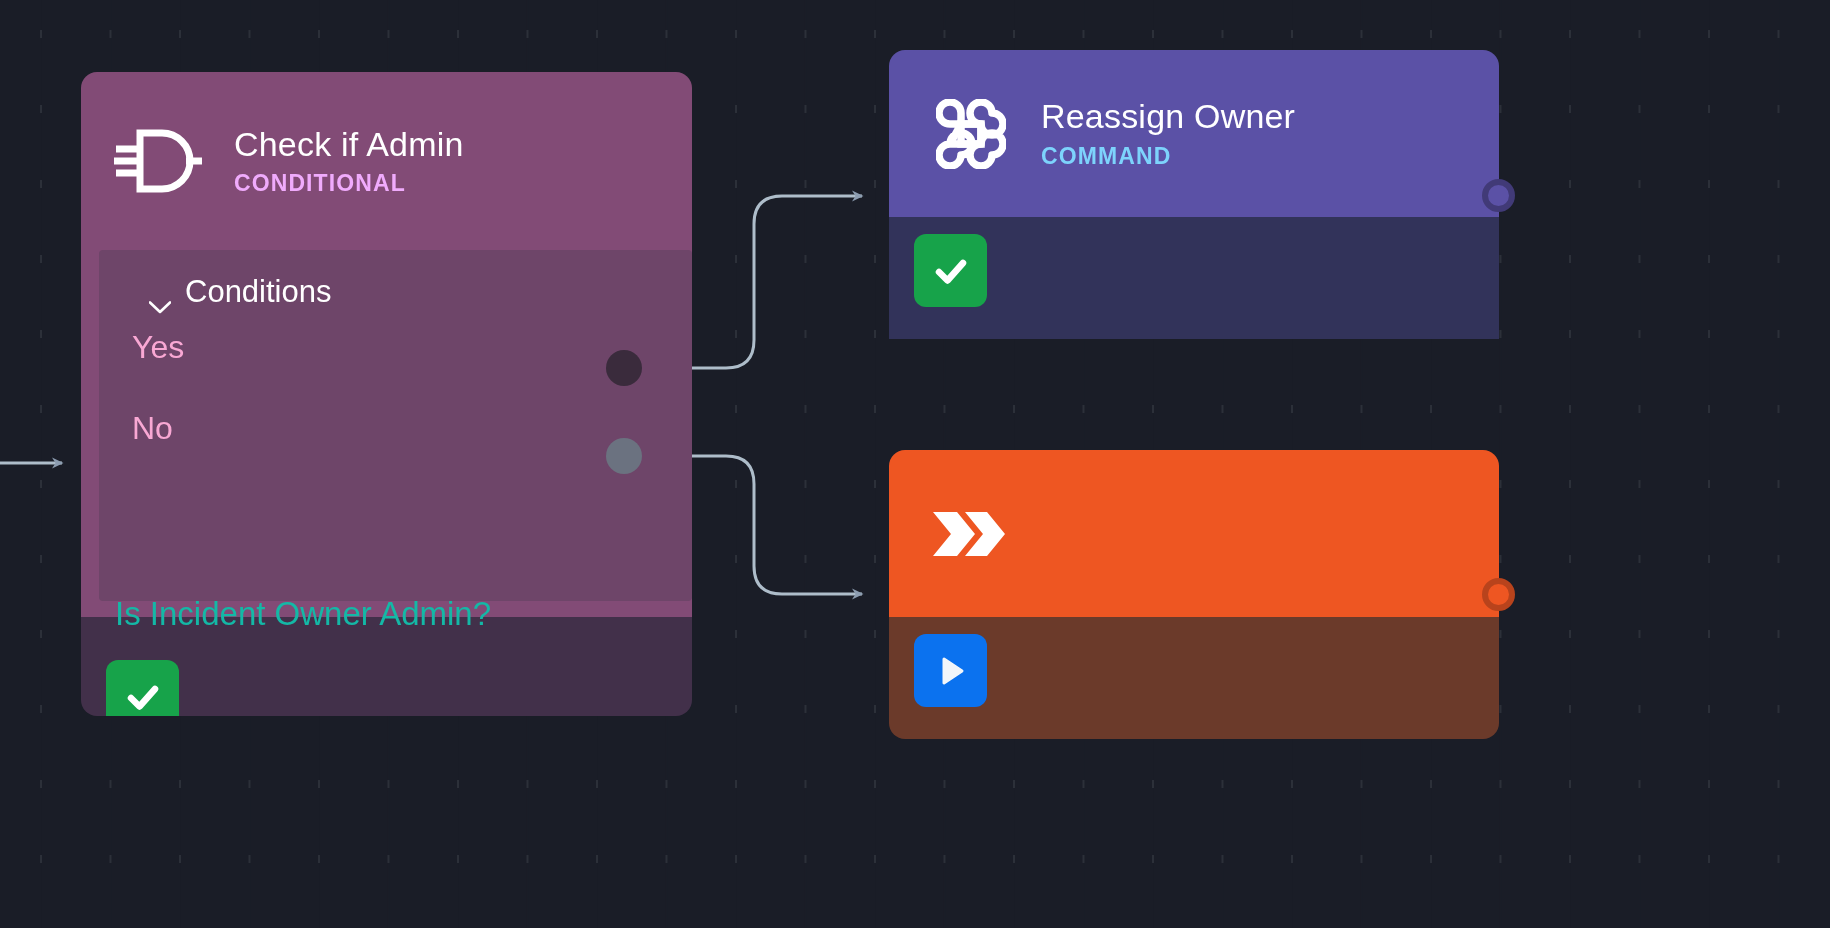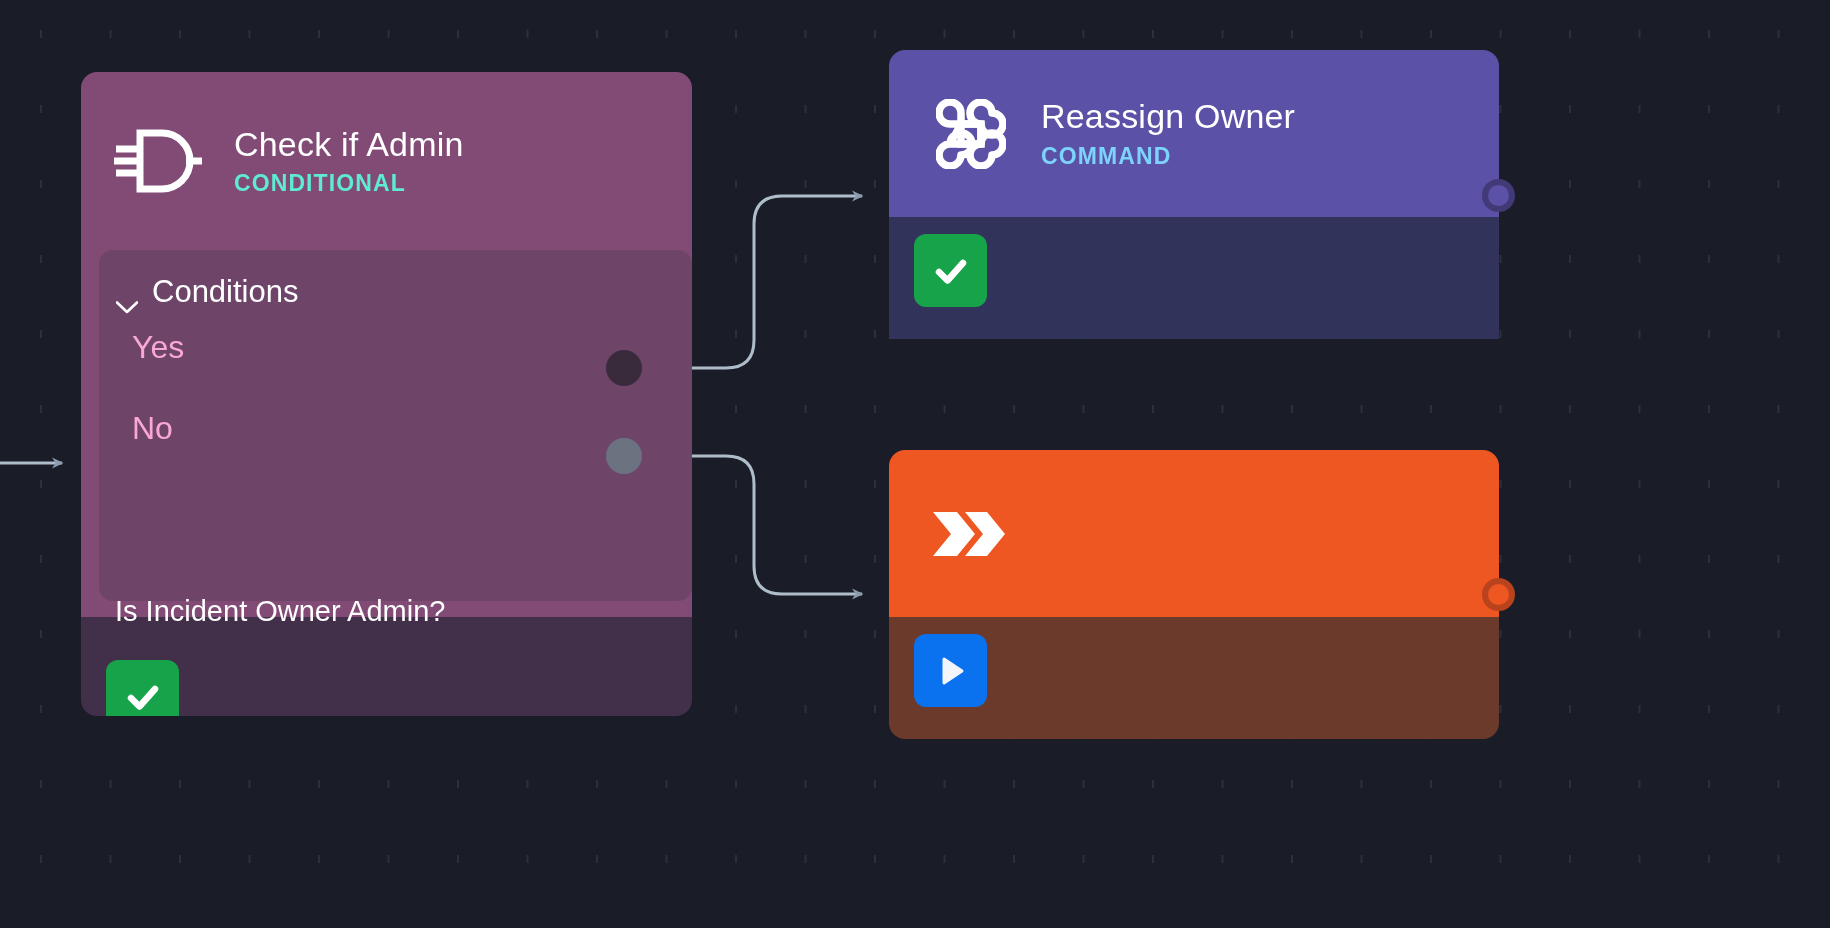--- a/index.html
+++ b/index.html
@@ -103,24 +103,24 @@
     padding-left: 25px;
   }
   #node-conditional .cond-mid {
     background: #824b76;
     padding: 0 0 16px 18px;
     height: 367px;
     box-sizing: border-box;
   }
   .conditions-panel {
     background: #6e4569;
-    border-radius: 14px;
+    border-radius: 4px;
     height: 100%;
     box-sizing: border-box;
-    padding: 24px 0 0 17px;
+    padding: 24px 0 0 50px;
     position: relative;
   }
   .conditions-label {
     display: flex;
     align-items: center;
     gap: 14px;
     color: #ffffff;
     font-size: 31px;
   }
   .chev {
@@ -137,22 +137,22 @@
 
   #node-conditional .cond-footer {
     background: #42304a;
     height: 99px;
     position: relative;
   }
   .cond-question {
     position: absolute;
     left: 34px;
     top: -22px;
-    color: #ffffff;
-    font-size: 29px;
+    color: #14b8a6;
+    font-size: 33px;
     white-space: nowrap;
   }
   #cond-footer-badge {
     position: absolute;
     left: 25px;
     top: 43px;
   }
 
   
   #node-command {
@@ -255,21 +255,21 @@
         <svg width="92" height="72" viewBox="0 0 92 72">
           <path d="M 28 8 L 28 64 L 50 64 A 28 28 0 0 0 50 8 Z" fill="none" stroke="#ffffff" stroke-width="7"></path>
           <line x1="4" y1="24" x2="28" y2="24" stroke="#ffffff" stroke-width="7"></line>
           <line x1="4" y1="48" x2="28" y2="48" stroke="#ffffff" stroke-width="7"></line>
           <line x1="2" y1="36" x2="28" y2="36" stroke="#ffffff" stroke-width="7"></line>
           <line x1="74" y1="36" x2="90" y2="36" stroke="#ffffff" stroke-width="7"></line>
         </svg>
       </div>
       <div class="node-titles" style="margin-left:24px;">
         <div class="node-title">Check if Admin</div>
-        <div class="node-subtitle" style="color:#5eead4;">CONDITIONAL</div>
+        <div class="node-subtitle" style="color:#f0abfc;">CONDITIONAL</div>
       </div>
     </div>
 
     <div class="cond-mid">
       <div class="conditions-panel">
         <div class="conditions-label">
           <span class="chev">
             <svg width="22" height="13" viewBox="0 0 22 13">
               <path d="M 1 1.5 L 11 11 L 21 1.5" fill="none" stroke="#ffffff" stroke-width="2.6" stroke-linecap="round" stroke-linejoin="round"></path>
             </svg>

